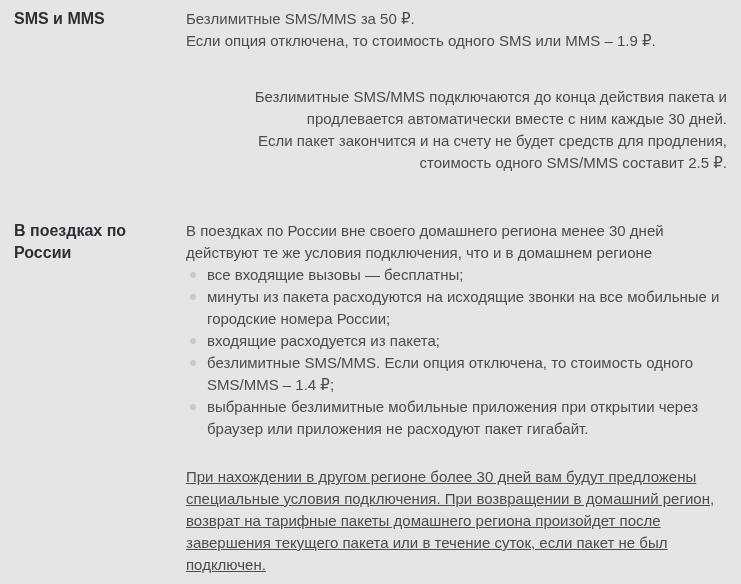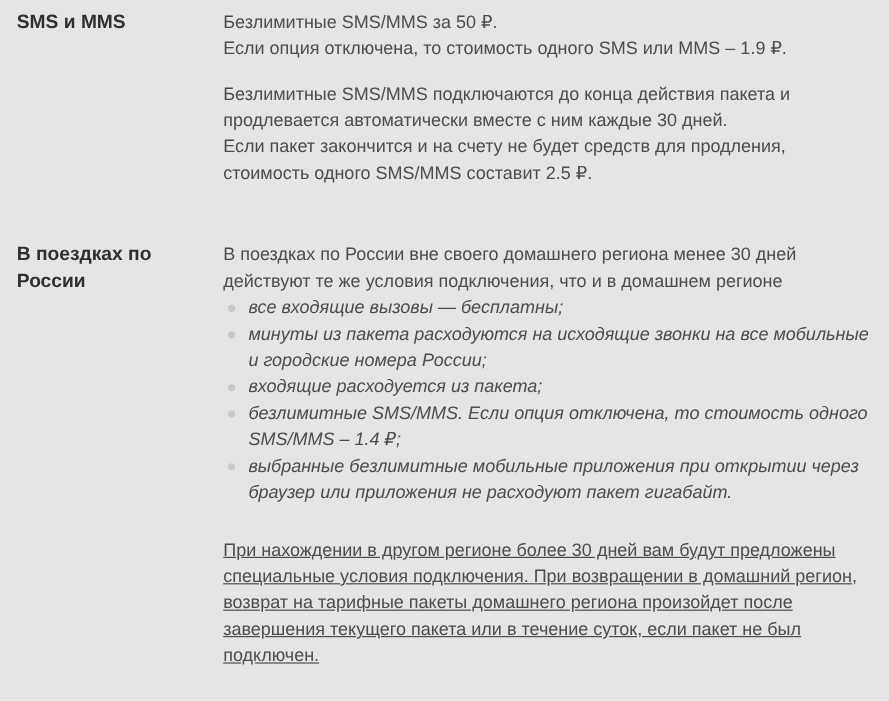--- a/index.html
+++ b/index.html
@@ -23,26 +23,25 @@
     padding-left: 14px;
     font-weight: bold;
     font-size: 16px;
     line-height: 22px;
     color: #2e2f33;
   }
   .content-col {
     flex: 1 1 auto;
     padding-right: 14px;
   }
-  .para + .para { margin-top: 16px; }
+  .para + .para { margin-top: 34px; text-align: right; }
   .bullet-list { list-style: none; }
   .bullet-item {
     position: relative;
     padding-left: 21px;
-    font-style: italic;
   }
   .bullet-marker {
     position: absolute;
     left: 4px;
     top: 8px;
     width: 6px;
     height: 6px;
     border-radius: 50%;
     background: #c9c9c9;
   }

